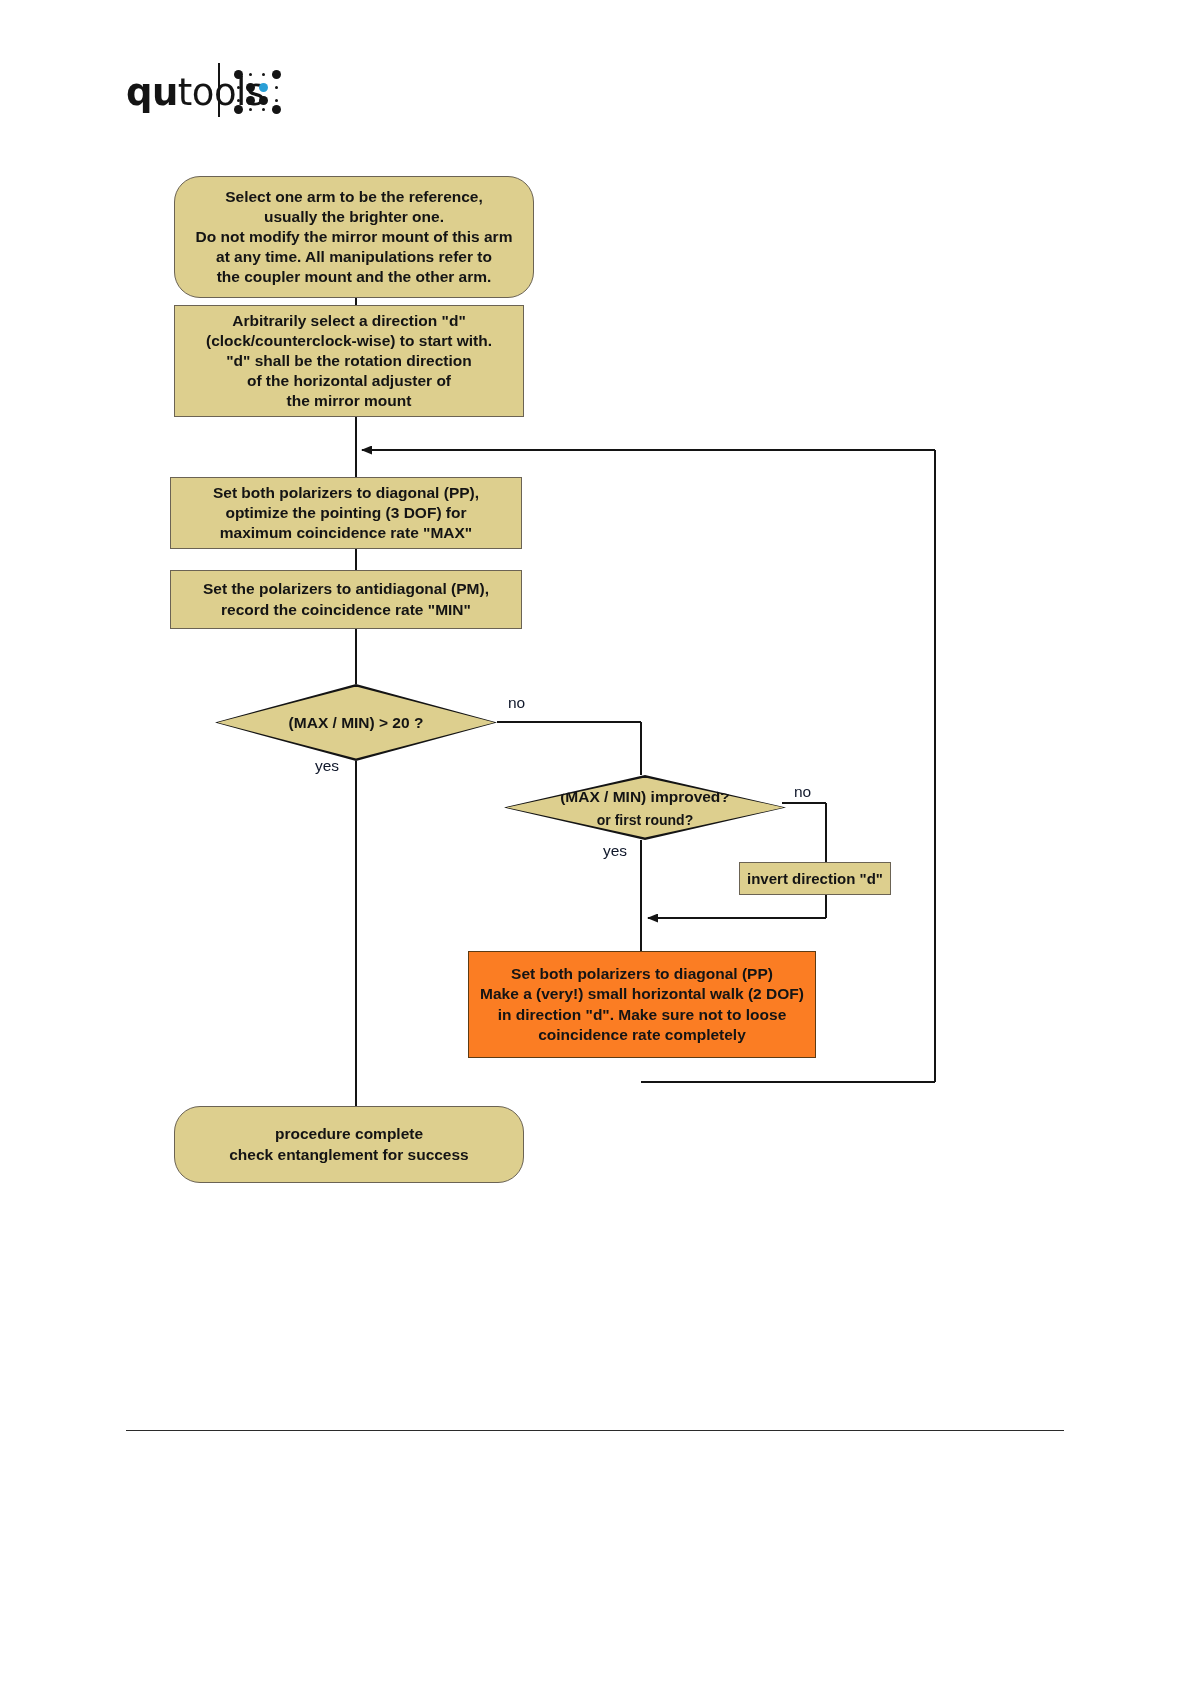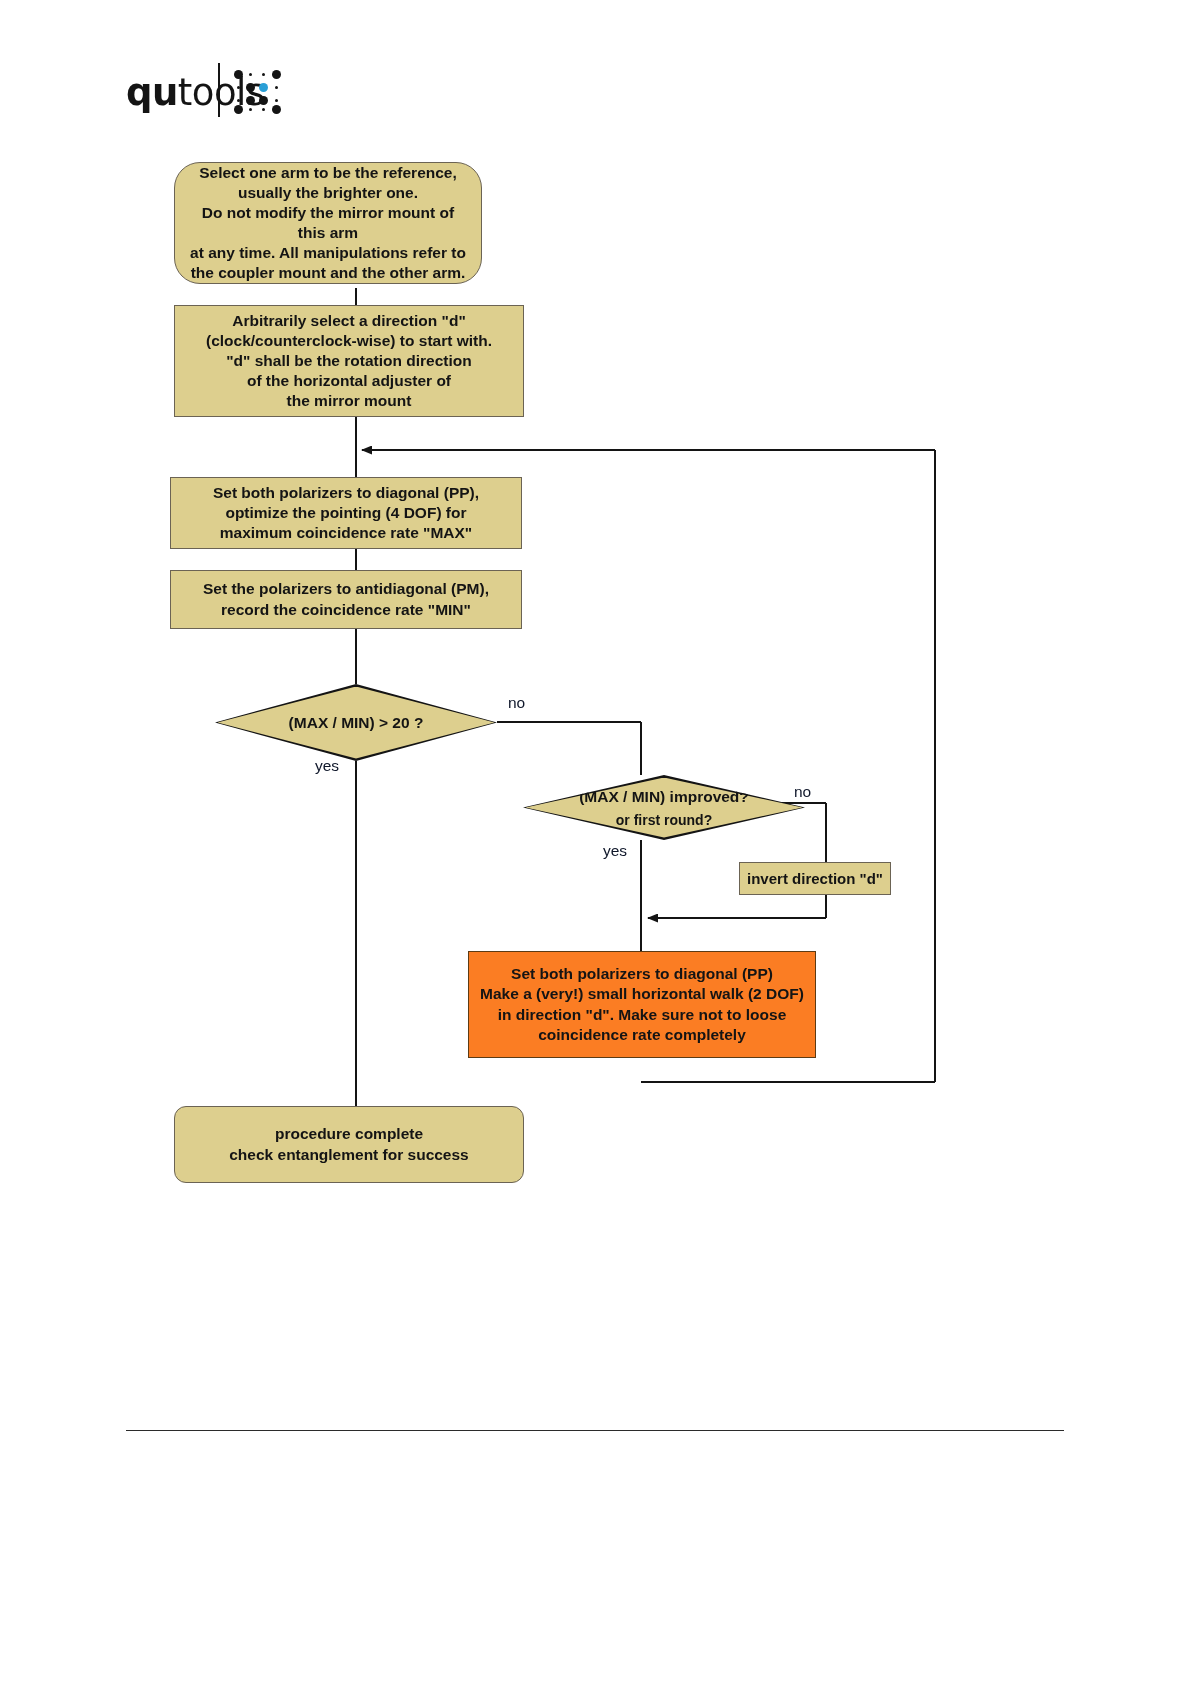--- a/index.html
+++ b/index.html
@@ -213,58 +213,58 @@
       <line x1="641" y1="722" x2="641" y2="775"></line>
 
       <line x1="641" y1="840" x2="641" y2="951"></line>
 
       <line x1="782" y1="803" x2="826" y2="803"></line>
       <line x1="826" y1="803" x2="826" y2="918"></line>
       <line x1="826" y1="918" x2="648" y2="918" marker-end="url(#arrow)"></line>
     </g>
   </svg>
 
-  <div class="node box rounded" style="left:174px; top:162px; width:308px; height:122px; padding:8px 14px;">
+  <div class="node box rounded" style="left:174px; top:176px; width:360px; height:122px; padding:8px 14px;">
     <span>Select one arm to be the reference,
 usually the brighter one.
 Do not modify the mirror mount of this arm
 at any time. All manipulations refer to
 the coupler mount and the other arm.</span>
   </div>
 
   <div class="node box" style="left:174px; top:305px; width:350px; height:112px; padding:0 10px;">
     <span>Arbitrarily select a direction "d"
 (clock/counterclock-wise) to start with.
 "d" shall be the rotation direction
 of the horizontal adjuster of
 the mirror mount</span>
   </div>
 
   <div class="node box" style="left:170px; top:477px; width:352px; height:72px; padding:0 10px;">
     <span>Set both polarizers to diagonal (PP),
-optimize the pointing (4 DOF) for
+optimize the pointing (3 DOF) for
 maximum coincidence rate "MAX"</span>
   </div>
 
   <div class="node box" style="left:170px; top:570px; width:352px; height:59px; padding:16px 10px;">
     <span>Set the polarizers to antidiagonal (PM),
 record the coincidence rate "MIN"</span>
   </div>
 
   <div class="diamond" style="left:215px; top:684px; width:282px; height:77px;">
     <div class="diamond-inner"></div>
     <div class="diamond-label">
       <span>(MAX / MIN) &gt; 20 ?</span>
     </div>
   </div>
 
   <div class="edge-label" style="left:508px; top:694px;">no</div>
   <div class="edge-label" style="left:315px; top:757px;">yes</div>
 
-  <div class="diamond" style="left:523px; top:775px; width:282px; height:65px;">
+  <div class="diamond" style="left:504px; top:775px; width:282px; height:65px;">
     <div class="diamond-inner"></div>
     <div class="diamond-label">
       <span>(MAX / MIN) improved?</span>
       <span class="diamond-sub">or first round?</span>
     </div>
   </div>
 
   <div class="edge-label" style="left:794px; top:783px;">no</div>
   <div class="edge-label" style="left:603px; top:842px;">yes</div>
 
@@ -272,20 +272,20 @@
     <span>invert direction "d"</span>
   </div>
 
   <div class="node box orange" style="left:468px; top:951px; width:348px; height:107px; padding:0 8px;">
     <span>Set both polarizers to diagonal (PP)
 Make a (very!) small horizontal walk (2 DOF)
 in direction "d". Make sure not to loose
 coincidence rate completely</span>
   </div>
 
-  <div class="node box rounded" style="left:174px; top:1106px; width:350px; height:77px; padding:0 0;border-radius:12px;">
+  <div class="node box rounded" style="left:174px; top:1106px; width:350px; height:77px; padding:0 0;">
     <span>procedure complete
 check entanglement for success</span>
   </div>
 
 </div>
 
 <div id="footer-rule"></div>
 
 </body></html>

